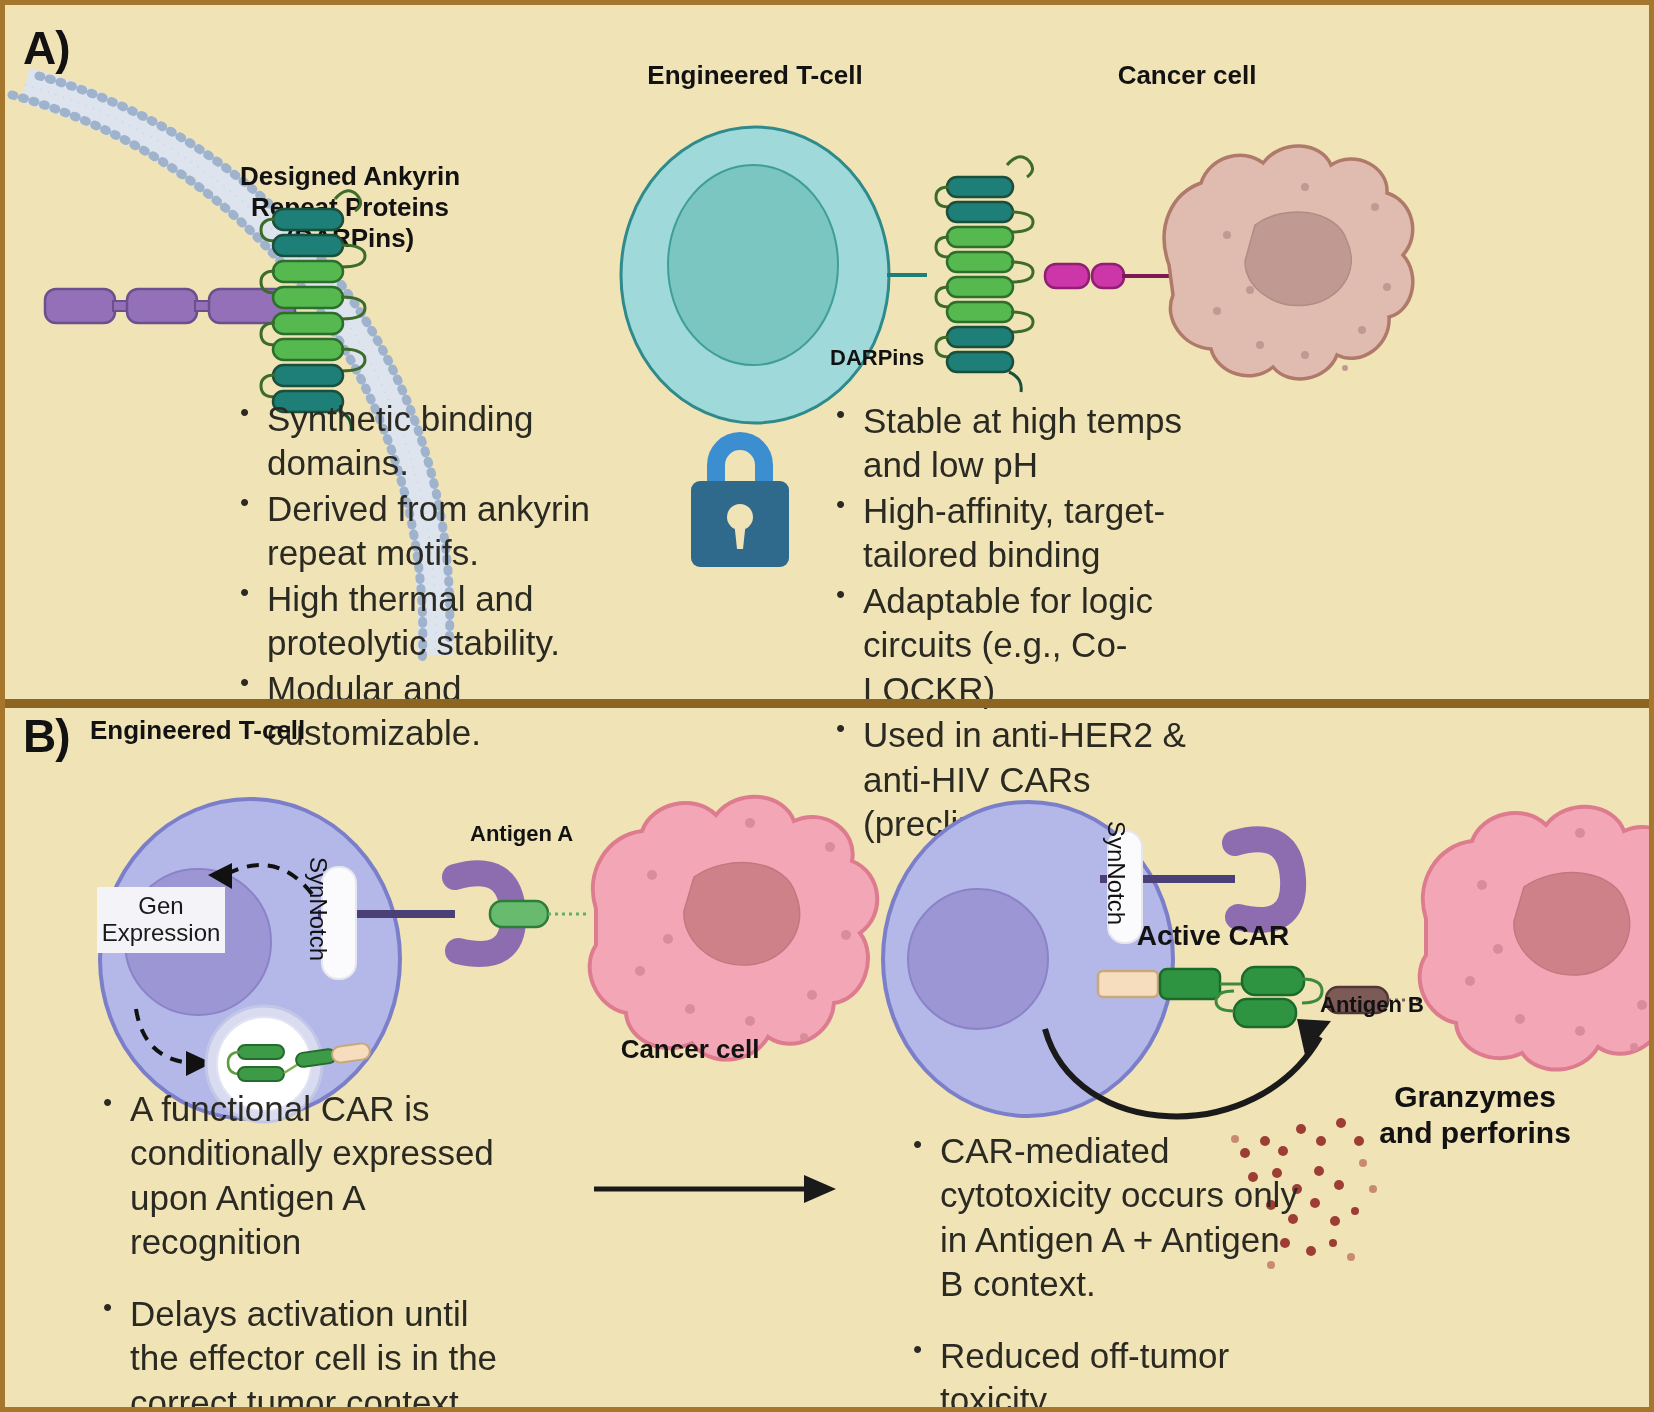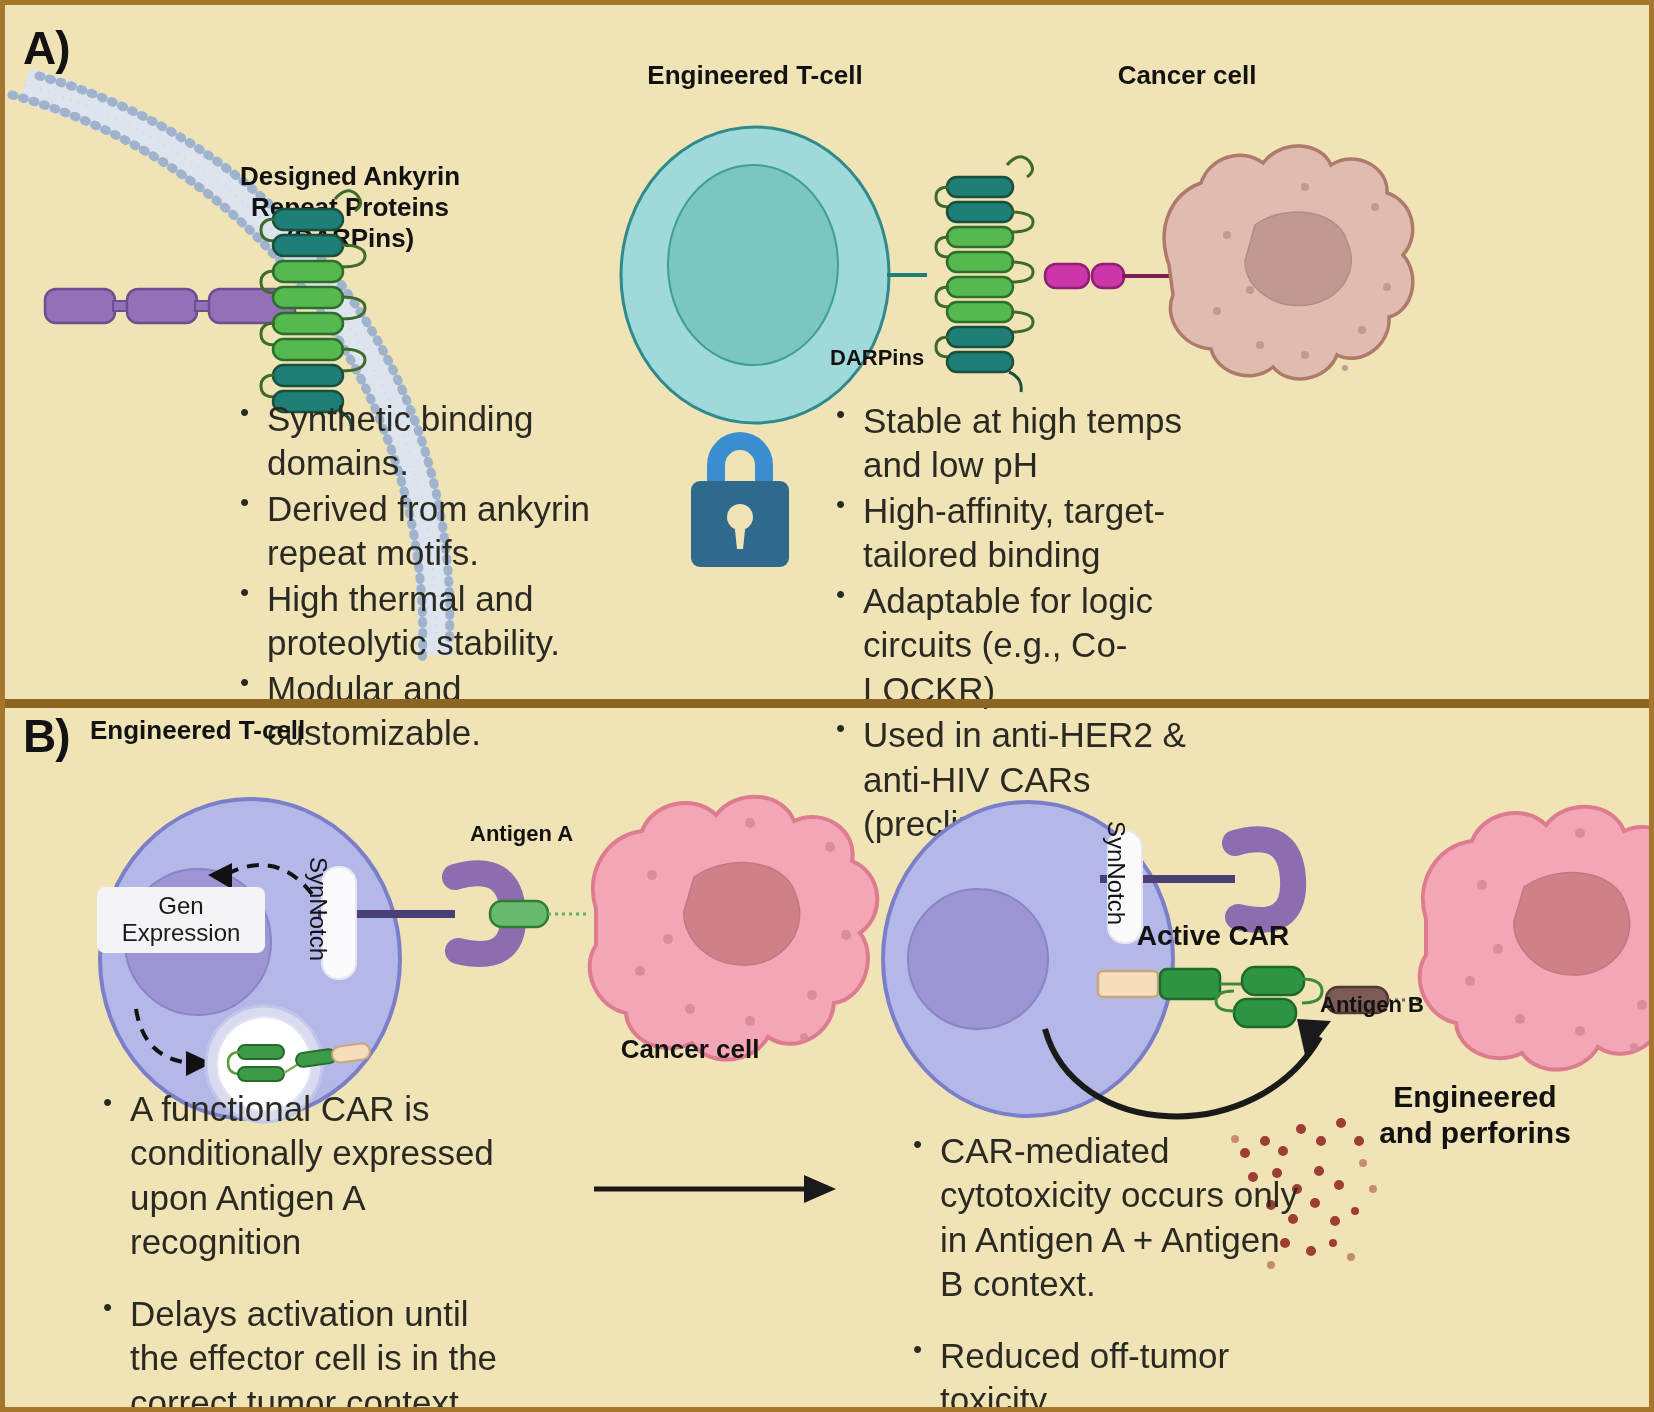--- a/index.html
+++ b/index.html
@@ -242,22 +242,22 @@
           <circle cx="630" cy="250" r="5"></circle>
         <circle cx="690" cy="262" r="5"></circle>
           <circle cx="752" cy="236" r="5"></circle>
         <circle cx="786" cy="176" r="5"></circle>
           <circle cx="770" cy="88" r="5"></circle>
         <circle cx="690" cy="64" r="5"></circle>
           <circle cx="744" cy="278" r="4"></circle>
       </g>
     </svg>
 
-    <div style="position:absolute;left:92px;top:178px;width:128px;background:#f4f4f8;border-radius:8px;
-                padding:6px 20px;text-align:center;font-size:24px;color:#1a1a1a;line-height:1.12;">
+    <div style="position:absolute;left:92px;top:178px;width:128px;background:#f4f4f8;border-radius:0;
+                padding:6px 0;text-align:center;font-size:24px;color:#1a1a1a;line-height:1.12;">
       <div>Gen</div>
       <div>Expression</div>
     </div>
 
     <div style="position:absolute;left:299px;top:148px;font-size:24px;color:#121212;
                 writing-mode:vertical-rl;text-orientation:mixed;">SynNotch</div>
 
     <div class="smalllabel" style="left:465px;top:112px;">Antigen A</div>
 
     <div class="hdr" style="left:560px;top:325px;width:250px;">Cancer cell</div>
@@ -348,21 +348,21 @@
       <g fill="#c98a72">
         <circle cx="12" cy="46" r="4"></circle>
           <circle cx="140" cy="70" r="4"></circle>
           <circle cx="48" cy="172" r="4"></circle>
         <circle cx="128" cy="164" r="4"></circle>
           <circle cx="150" cy="96" r="4"></circle>
       </g>
     </svg>
 
     <div class="hdr multiline" style="left:1340px;top:370px;width:260px;font-size:30px;">
-      <div>Engineered</div>
+      <div>Granzymes</div>
       <div>and perforins</div>
     </div>
 
     <ul class="bul spaced" style="left:95px;top:378px;width:390px;">
       <li>A functional CAR is conditionally expressed upon Antigen A recognition</li>
       <li>Delays activation until the effector cell is in the correct tumor context.</li>
     </ul>
 
     <svg width="280" height="40" style="left:585px;top:460px;">
       <line x1="4" y1="20" x2="218" y2="20" stroke="#1a1a1a" stroke-width="5"></line>

